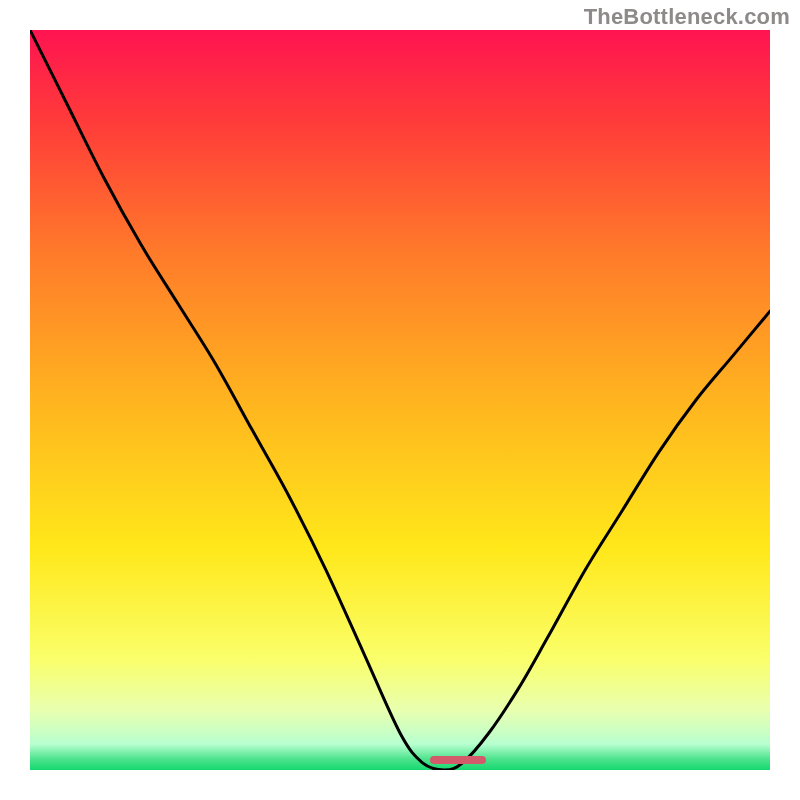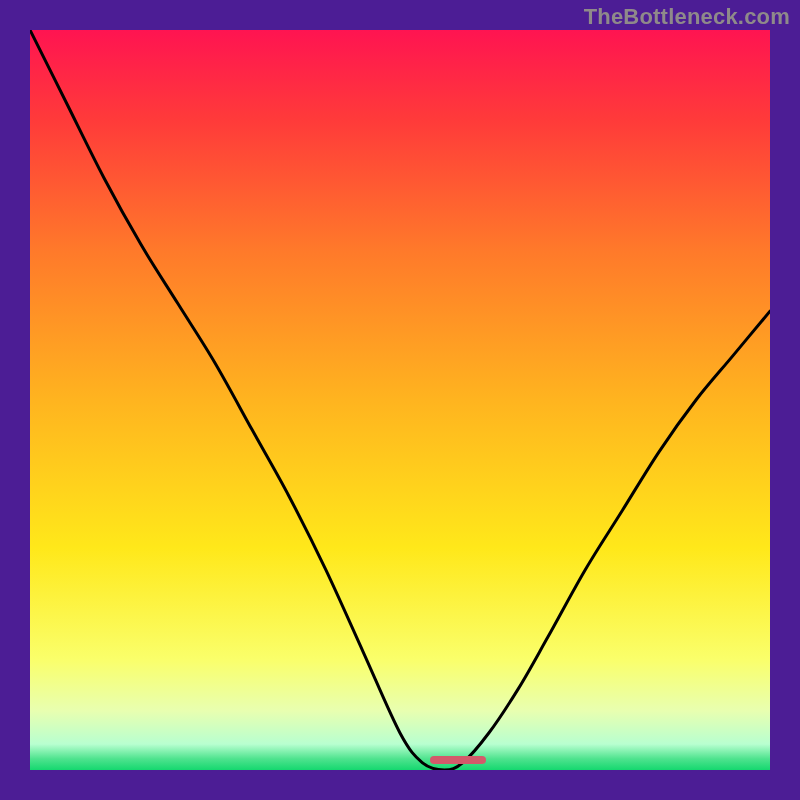--- a/index.html
+++ b/index.html
@@ -9,21 +9,21 @@
     height: 800px;
     overflow: hidden;
     background: #000;
     font-family: Arial, Helvetica, sans-serif;
   }
   .frame {
     position: absolute;
     top: 0; left: 0;
     width: 800px;
     height: 800px;
-    background: #4c1d95;
+    background: #ffffff;
     box-sizing: border-box;
   }
   .attribution {
     position: absolute;
     top: 4px;
     right: 10px;
     color: #8f8a8a;
     font-size: 22px;
     font-weight: 600;
     letter-spacing: 0.2px;

